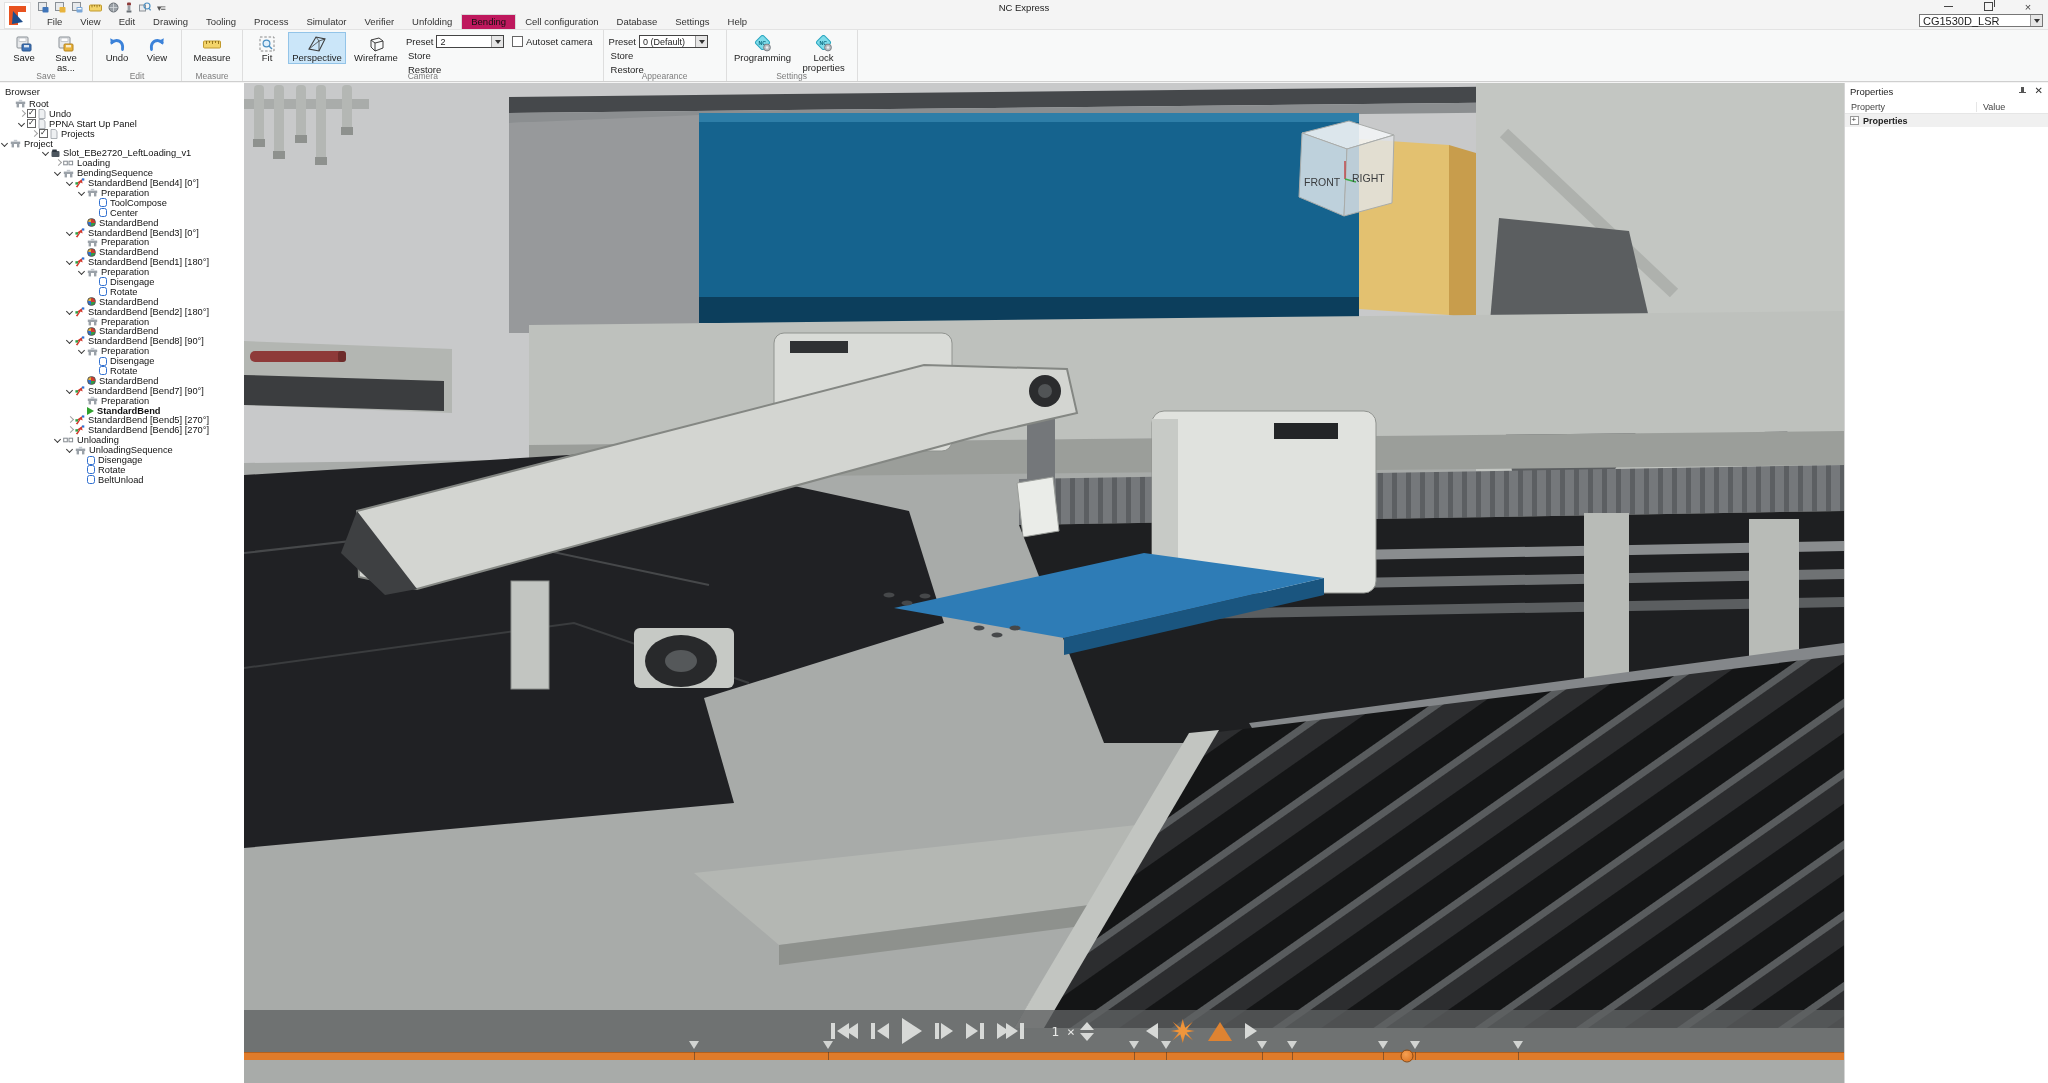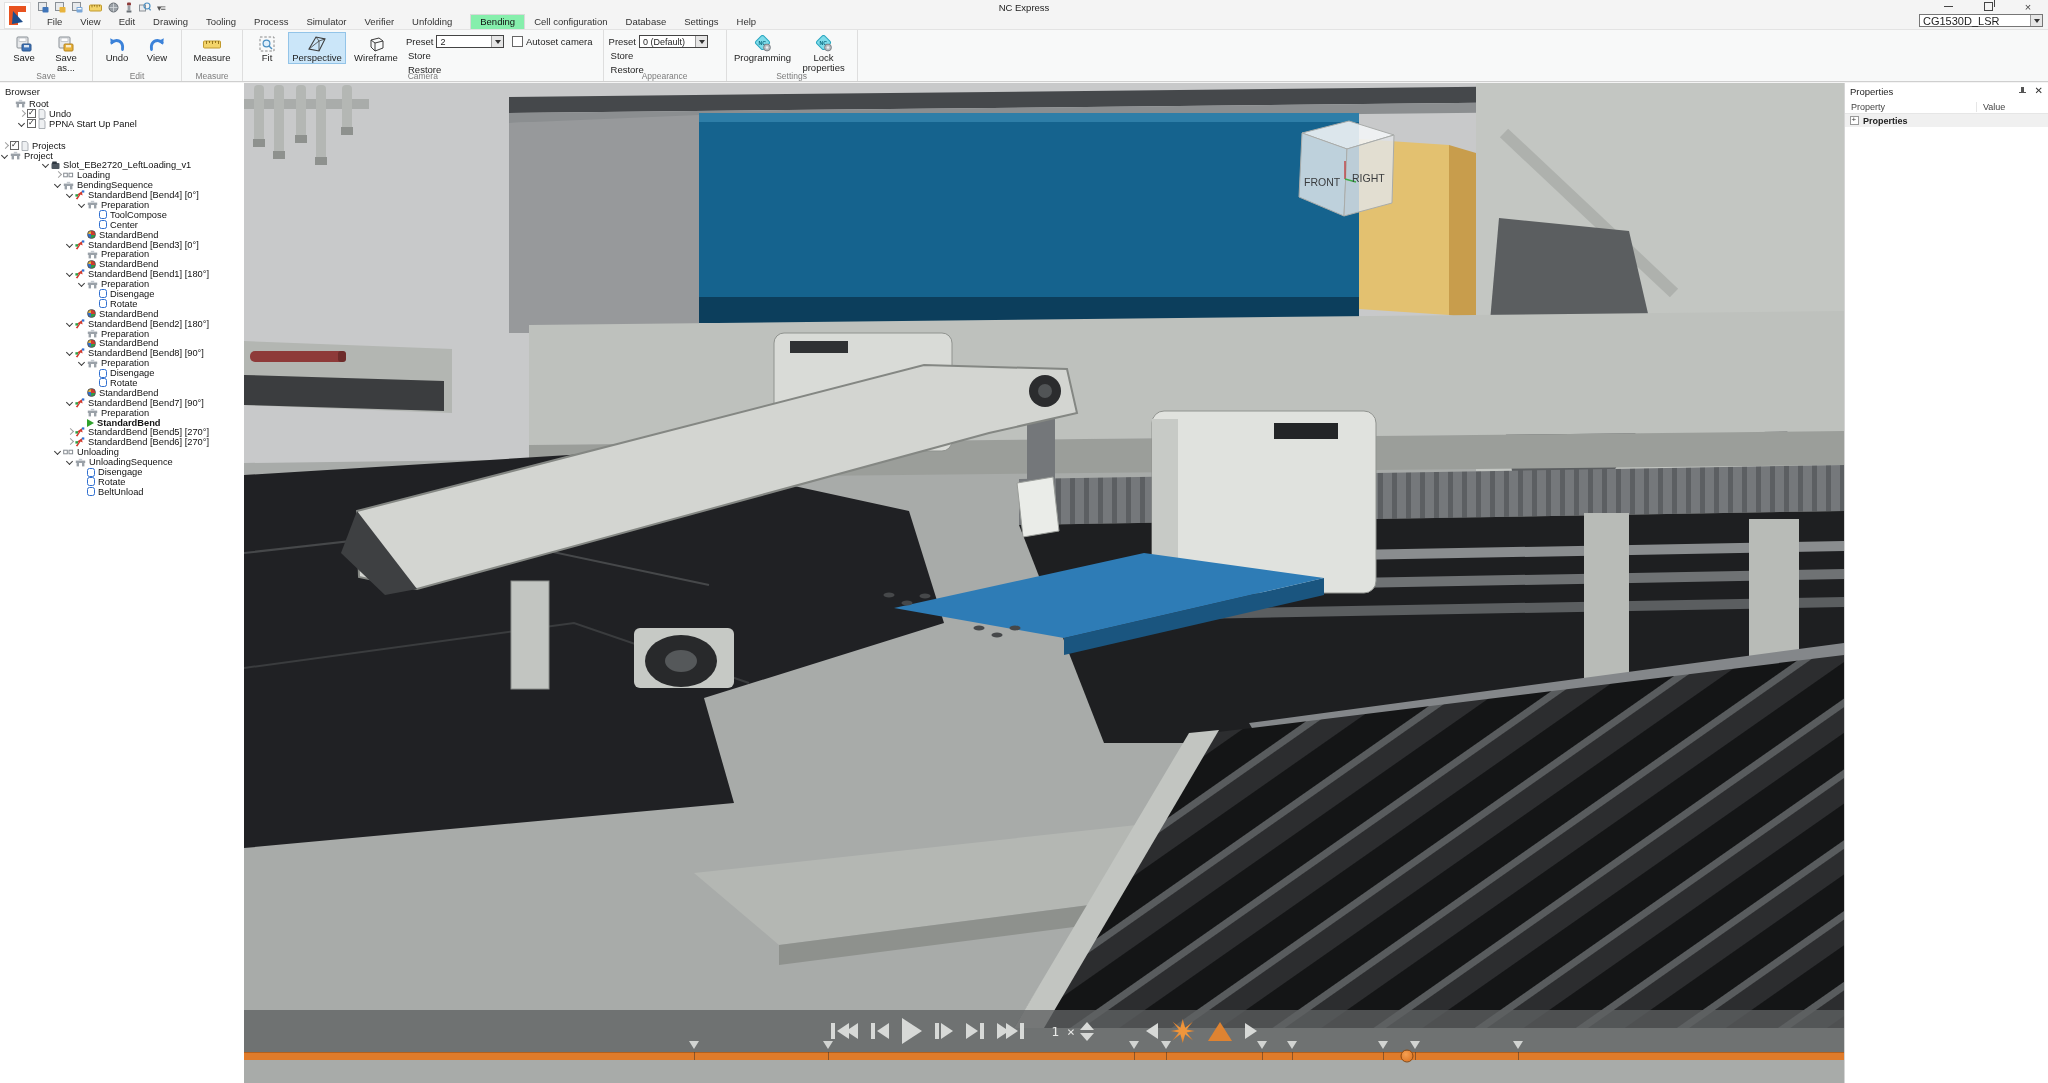--- a/index.html
+++ b/index.html
@@ -14,21 +14,21 @@
   .glyph-max{display:block;width:7px;height:7px;border:1px solid #444;position:relative;}
   .glyph-max::before{content:"";position:absolute;left:2px;top:-4px;width:7px;height:7px;border:1px solid #444;border-bottom:none;border-left:none;}
   .logo{position:absolute;left:4px;top:2px;width:27px;height:27px;background:#fff;border:1px solid #e2e2e2;box-sizing:border-box;}
   .qat{position:absolute;left:38px;top:2px;display:flex;gap:6px;align-items:center;height:11px;}
   .qat .qi{display:flex;}
   .qat-more{font-size:9px;color:#555;letter-spacing:-1px;}
 
   
   .menurow{position:absolute;left:0;top:15px;right:0;height:14px;display:flex;align-items:flex-end;padding-left:38px;box-sizing:border-box;}
   .tab{font-size:9.5px;padding:1px 9px 2px;color:#333;cursor:pointer;white-space:nowrap;}
-  .tab.active{background:#86efac;border:1px solid #d9d9d9;border-bottom:none;color:#111;margin-left:9px;}
+  .tab.active{background:#be185d;border:1px solid #d9d9d9;border-bottom:none;color:#111;}
   .machine-combo{position:absolute;right:5px;top:0px;width:124px;height:13px;background:#fff;border:1px solid #767676;box-sizing:border-box;display:flex;align-items:center;font-size:11px;cursor:pointer;}
   .machine-combo .val{flex:1;padding-left:3px;white-space:nowrap;overflow:hidden;}
   .combo-arrow{width:11px;height:100%;background:#e6e6e6;border-left:1px solid #9a9a9a;display:flex;align-items:center;justify-content:center;flex:none;}
   .combo-arrow::before{content:"";width:0;height:0;border-left:3px solid transparent;border-right:3px solid transparent;border-top:4px solid #333;}
 
   
   .ribbon{position:absolute;left:0;top:29px;right:0;height:53px;background:#f8f9f9;border-top:1px solid #e3e3e3;border-bottom:1px solid #cfcfcf;display:flex;box-sizing:border-box;}
   .rgroup{position:relative;height:100%;border-right:1px solid #dedede;padding:2px 5px 11px 5px;box-sizing:border-box;display:flex;align-items:flex-start;gap:2px;}
   .rgroup-label{position:absolute;bottom:0px;left:0;right:0;text-align:center;font-size:8.5px;color:#7c7c7c;}
   .bigbtn{display:flex;flex-direction:column;align-items:center;justify-content:flex-start;min-width:32px;padding:2px 2px 0;font-size:9.5px;color:#1e1e1e;text-align:center;cursor:pointer;line-height:1.05;border:1px solid transparent;}
@@ -383,21 +383,21 @@
           <div class="trow" style="padding-left: 17px;">
             <span class="exp open"></span>
             <span class="ic-check"></span>
             <span class="tic">
               <svg width="8" height="10" viewBox="0 0 8 10">
                 <path d="M1 0.5 h4.2 L7 2.3 V9.5 H1 Z" fill="#eef0f2" stroke="#9aa0a6" stroke-width="0.8"></path>
               </svg>
             </span>
             <span class="tlabel">PPNA Start Up Panel</span>
           </div>
-          <div class="trow" style=" margin-top: 12px;">
+          <div class="trow" style="padding-left: 29px;">
             <span class="exp closed"></span>
             <span class="ic-check"></span>
             <span class="tic">
               <svg width="8" height="10" viewBox="0 0 8 10">
                 <path d="M1 0.5 h4.2 L7 2.3 V9.5 H1 Z" fill="#eef0f2" stroke="#9aa0a6" stroke-width="0.8"></path>
               </svg>
             </span>
             <span class="tlabel">Projects</span>
           </div>
           <div class="trow" style="">

